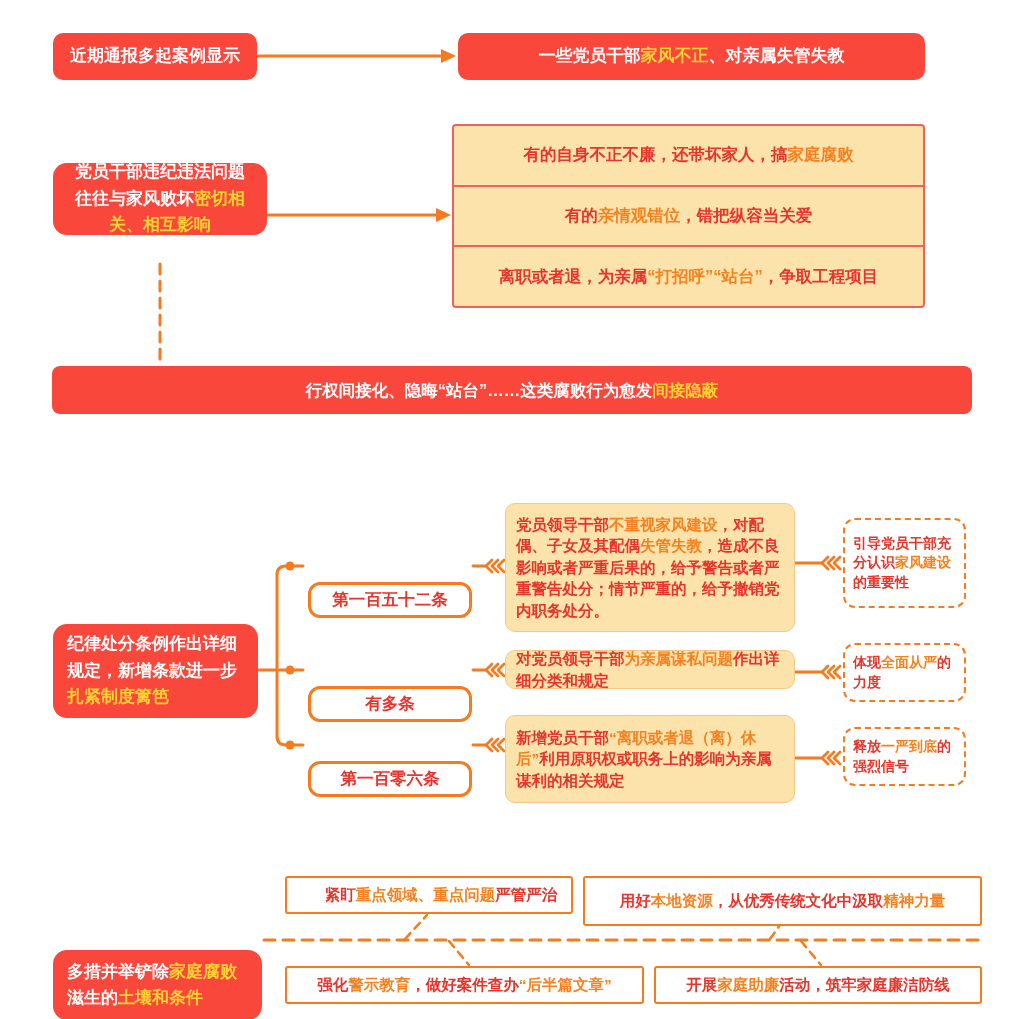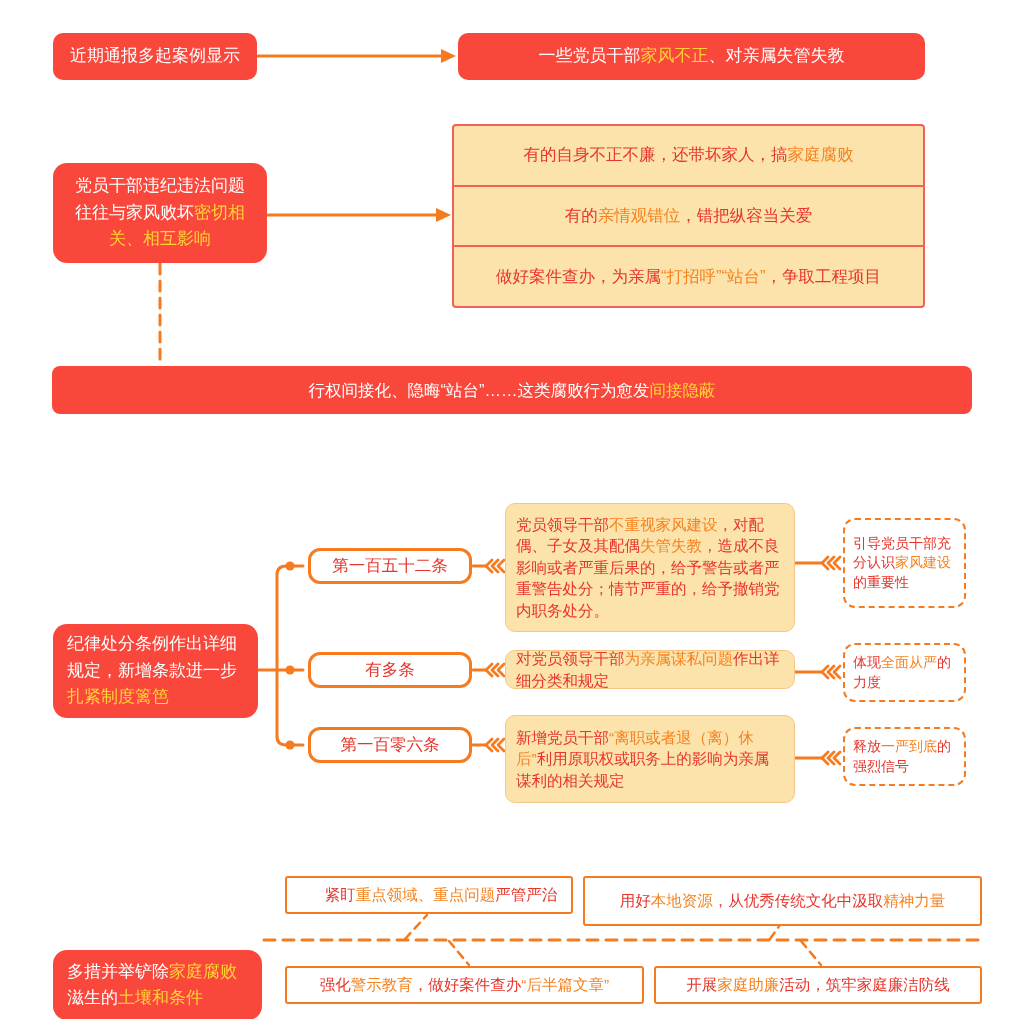--- a/index.html
+++ b/index.html
@@ -9,28 +9,28 @@
     --orange-text:#F5821F;
     --yellow:#FFD334;
     --cream:#FCE3AC;
     --cream-border:#F2605A;
     --cream-border-soft:#F6C687;
   }
   html,body{margin:0;padding:0;background:#ffffff;}
   body{font-family:"Liberation Sans","DejaVu Sans",sans-serif;}
   .canvas{position:relative;width:1029px;height:1019px;background:#ffffff;overflow:hidden;}
   .connector-layer{position:absolute;left:0;top:0;z-index:0;}
-  .box{position:absolute;z-index:1;box-sizing:border-box;font-weight:400;display:flex;align-items:center;}
+  .box{position:absolute;z-index:1;box-sizing:border-box;font-weight:700;display:flex;align-items:center;}
   .red-box{background:var(--red);color:#fff;border-radius:10px;justify-content:center;text-align:center;}
   .red-box.big-r{border-radius:14px;}
   .red-box.left-al{justify-content:flex-start;text-align:left;}
   .behavior-table{background:var(--cream);border:2px solid var(--cream-border);border-radius:4px;flex-direction:column;align-items:stretch;padding:0;}
   .behavior-row{flex:1;display:flex;align-items:center;justify-content:center;text-align:center;font-size:16.5px;border-bottom:2px solid var(--cream-border);}
   .behavior-row:last-child{border-bottom:none;}
-  .clause-box{background:#fff;border:3px solid var(--orange);border-radius:12px;justify-content:center;text-align:right;font-size:16.5px;color:var(--red-text);}
+  .clause-box{background:#fff;border:3px solid var(--orange);border-radius:12px;justify-content:center;text-align:right;font-size:16.5px;color:var(--red-text);margin-top:34px;}
   .cream-box{background:var(--cream);border:1px solid var(--cream-border-soft);border-radius:10px;font-size:15.5px;line-height:1.38;padding:6px 10px;text-align:left;}
   .dash-box{background:#fff;border:2.5px dashed var(--orange);border-radius:12px;font-size:14px;line-height:1.38;padding:6px 8px;text-align:left;}
   .measure-box{background:#fff;border:2.5px solid var(--orange);border-radius:3px;justify-content:center;text-align:center;font-size:15.5px;}
   .fs17{font-size:17px;line-height:1.55;}
   .fs165{font-size:16.5px;line-height:1.5;}
   .seg-white{color:#ffffff;}
   .seg-yellow{color:var(--yellow);}
   .seg-red{color:var(--red-text);}
   .seg-orange{color:var(--orange-text);}
 </style>
@@ -114,33 +114,33 @@
   </svg>
 
   <div class="box red-box fs17" style="left:53px;top:33px;width:204px;height:47px;">
       <span><span class="seg-white">近期通报多起案例显示</span></span>
     </div>
 
   <div class="box red-box fs17" style="left:458px;top:33px;width:467px;height:47px;">
       <span><span class="seg-white">一些党员干部</span><span class="seg-yellow">家风不正</span><span class="seg-white">、对亲属失管失教</span></span>
     </div>
 
-  <div class="box red-box big-r fs17" style="left:53px;top:163px;width:214px;height:100px;padding:0 20px;">
+  <div class="box red-box big-r fs17" style="left:53px;top:163px;width:214px;height:72px;padding:0 20px;">
       <span><span class="seg-white">党员干部违纪违法问题往往与家风败坏</span><span class="seg-yellow">密切相关、相互影响</span></span>
     </div>
 
   <div class="box behavior-table" style="left:452px;top:124px;width:473px;height:184px;">
     <div class="behavior-row">
         <span><span class="seg-red">有的自身不正不廉，还带坏家人，搞</span><span class="seg-orange">家庭腐败</span></span>
       </div>
     <div class="behavior-row">
         <span><span class="seg-red">有的</span><span class="seg-orange">亲情观错位</span><span class="seg-red">，错把纵容当关爱</span></span>
       </div>
     <div class="behavior-row">
-        <span><span class="seg-red">做好案件查办，为亲属</span><span class="seg-orange">“打招呼”“站台”</span><span class="seg-red">，争取工程项目</span></span>
+        <span><span class="seg-red">离职或者退，为亲属</span><span class="seg-orange">“打招呼”“站台”</span><span class="seg-red">，争取工程项目</span></span>
       </div>
   </div>
 
   <div class="box red-box fs165" style="left:52px;top:366px;width:920px;height:48px;border-radius:8px;">
       <span><span class="seg-white">行权间接化、隐晦“站台”……这类腐败行为愈发</span><span class="seg-yellow">间接隐蔽</span></span>
     </div>
 
   <div class="box red-box big-r left-al fs17" style="left:53px;top:624px;width:205px;height:94px;padding:0 14px;">
       <span><span class="seg-white">纪律处分条例作出详细规定，新增条款进一步</span><span class="seg-yellow">扎紧制度篱笆</span></span>
     </div>

